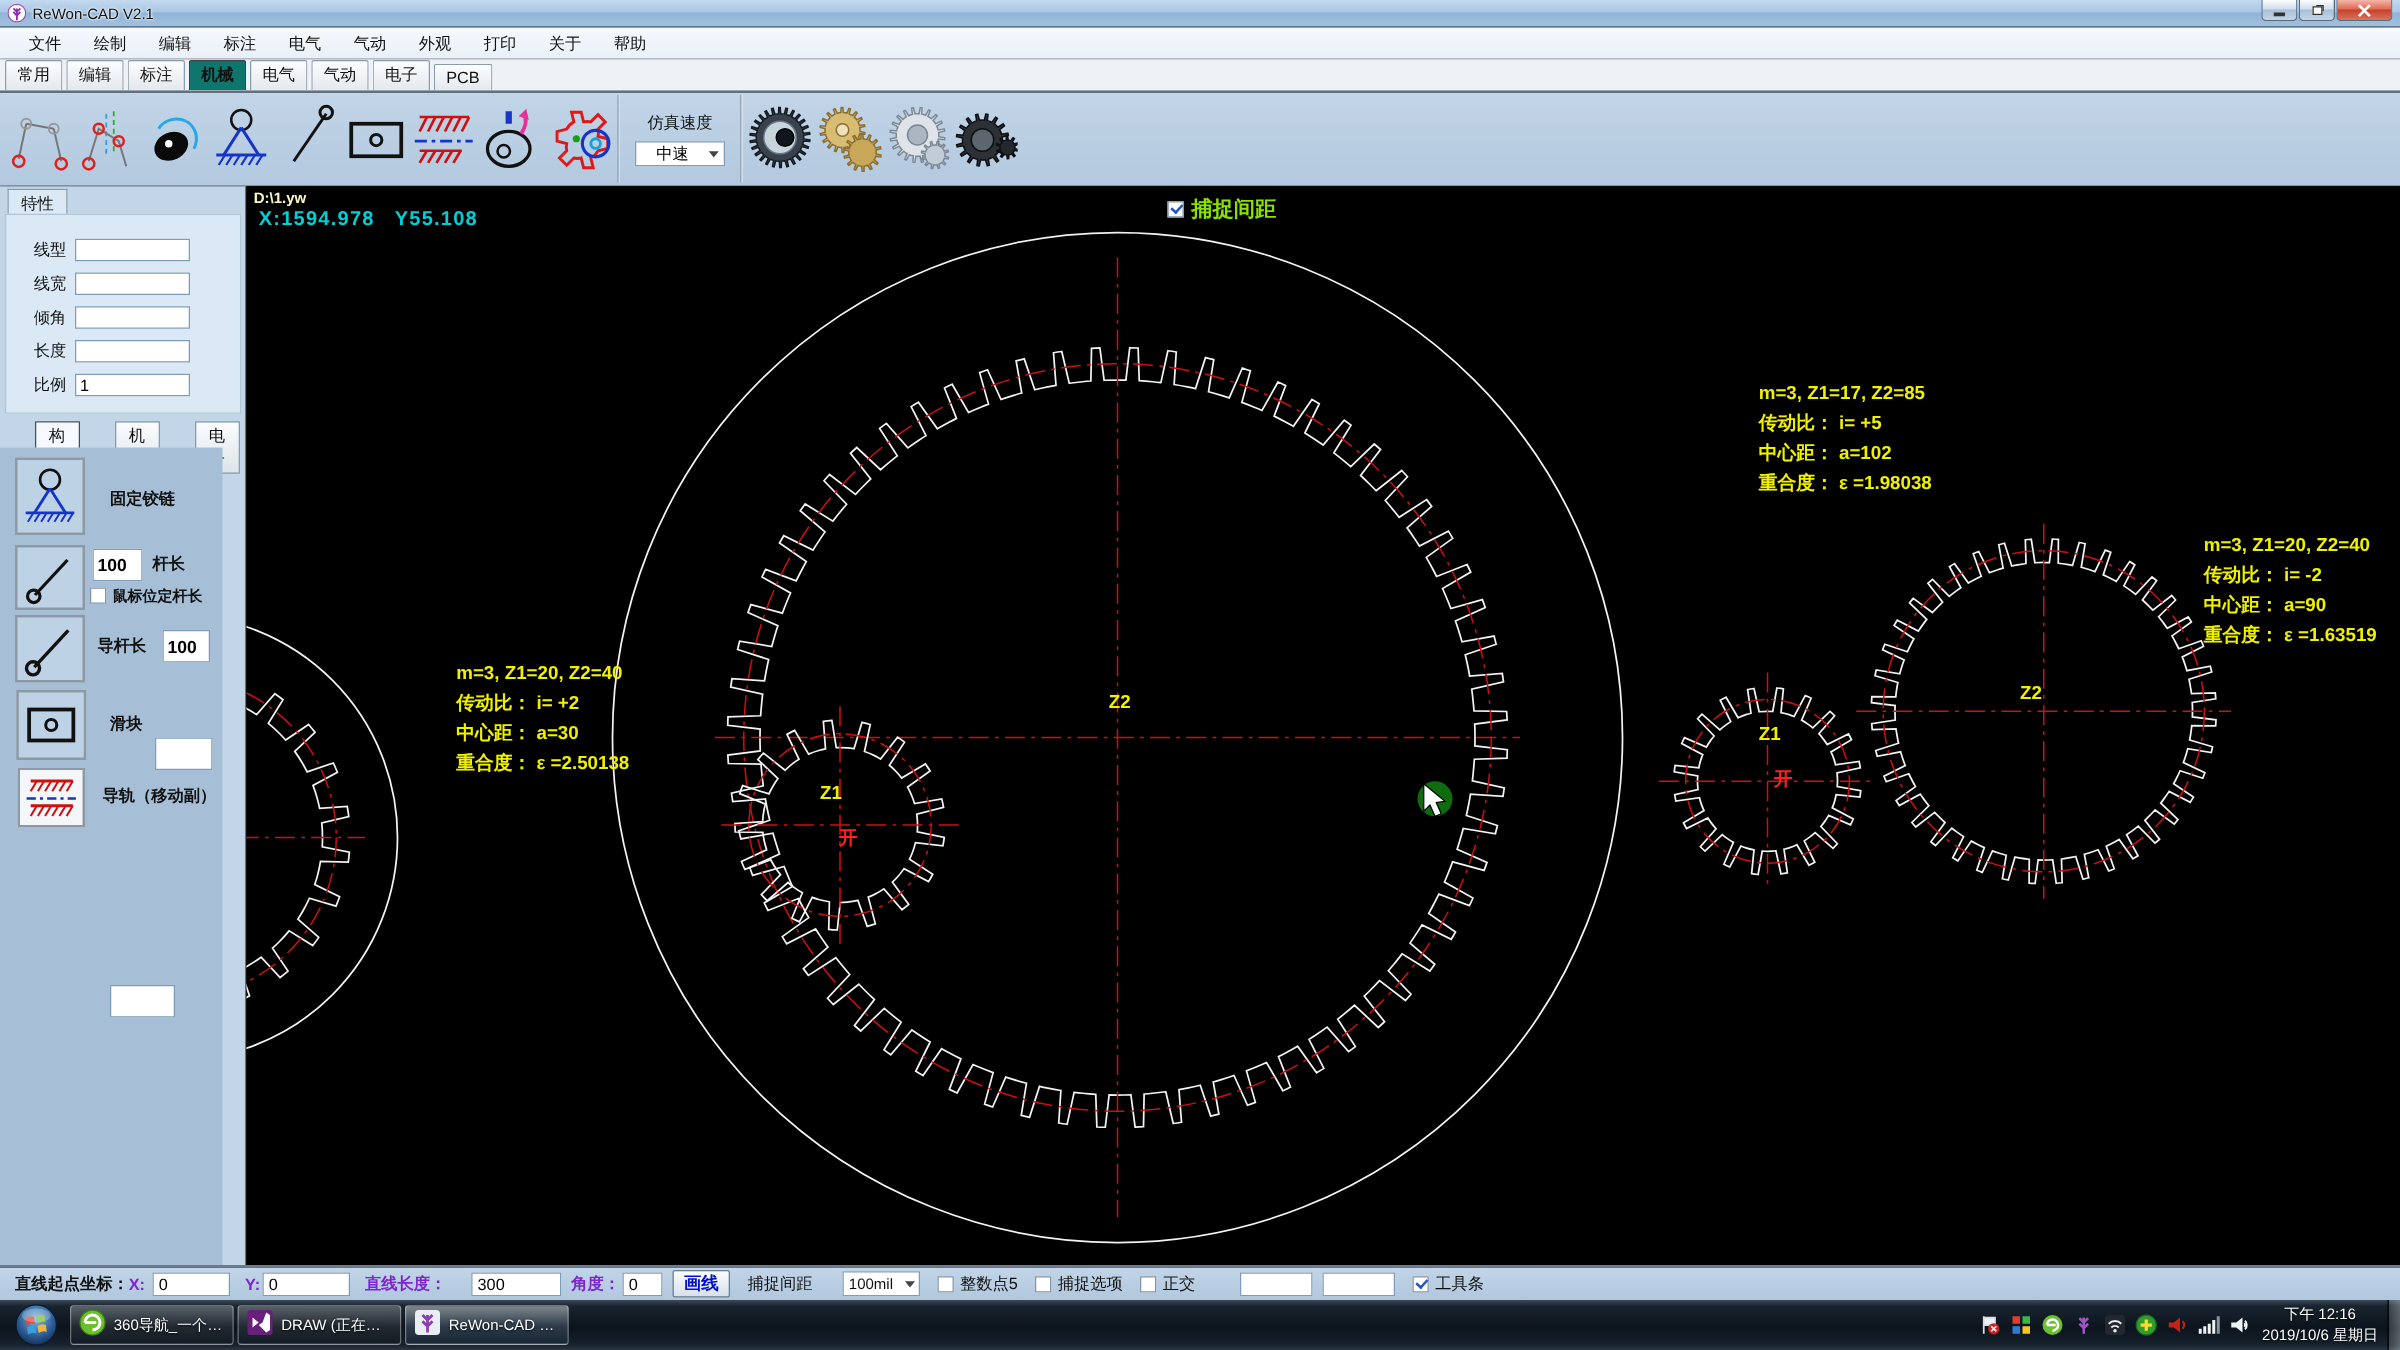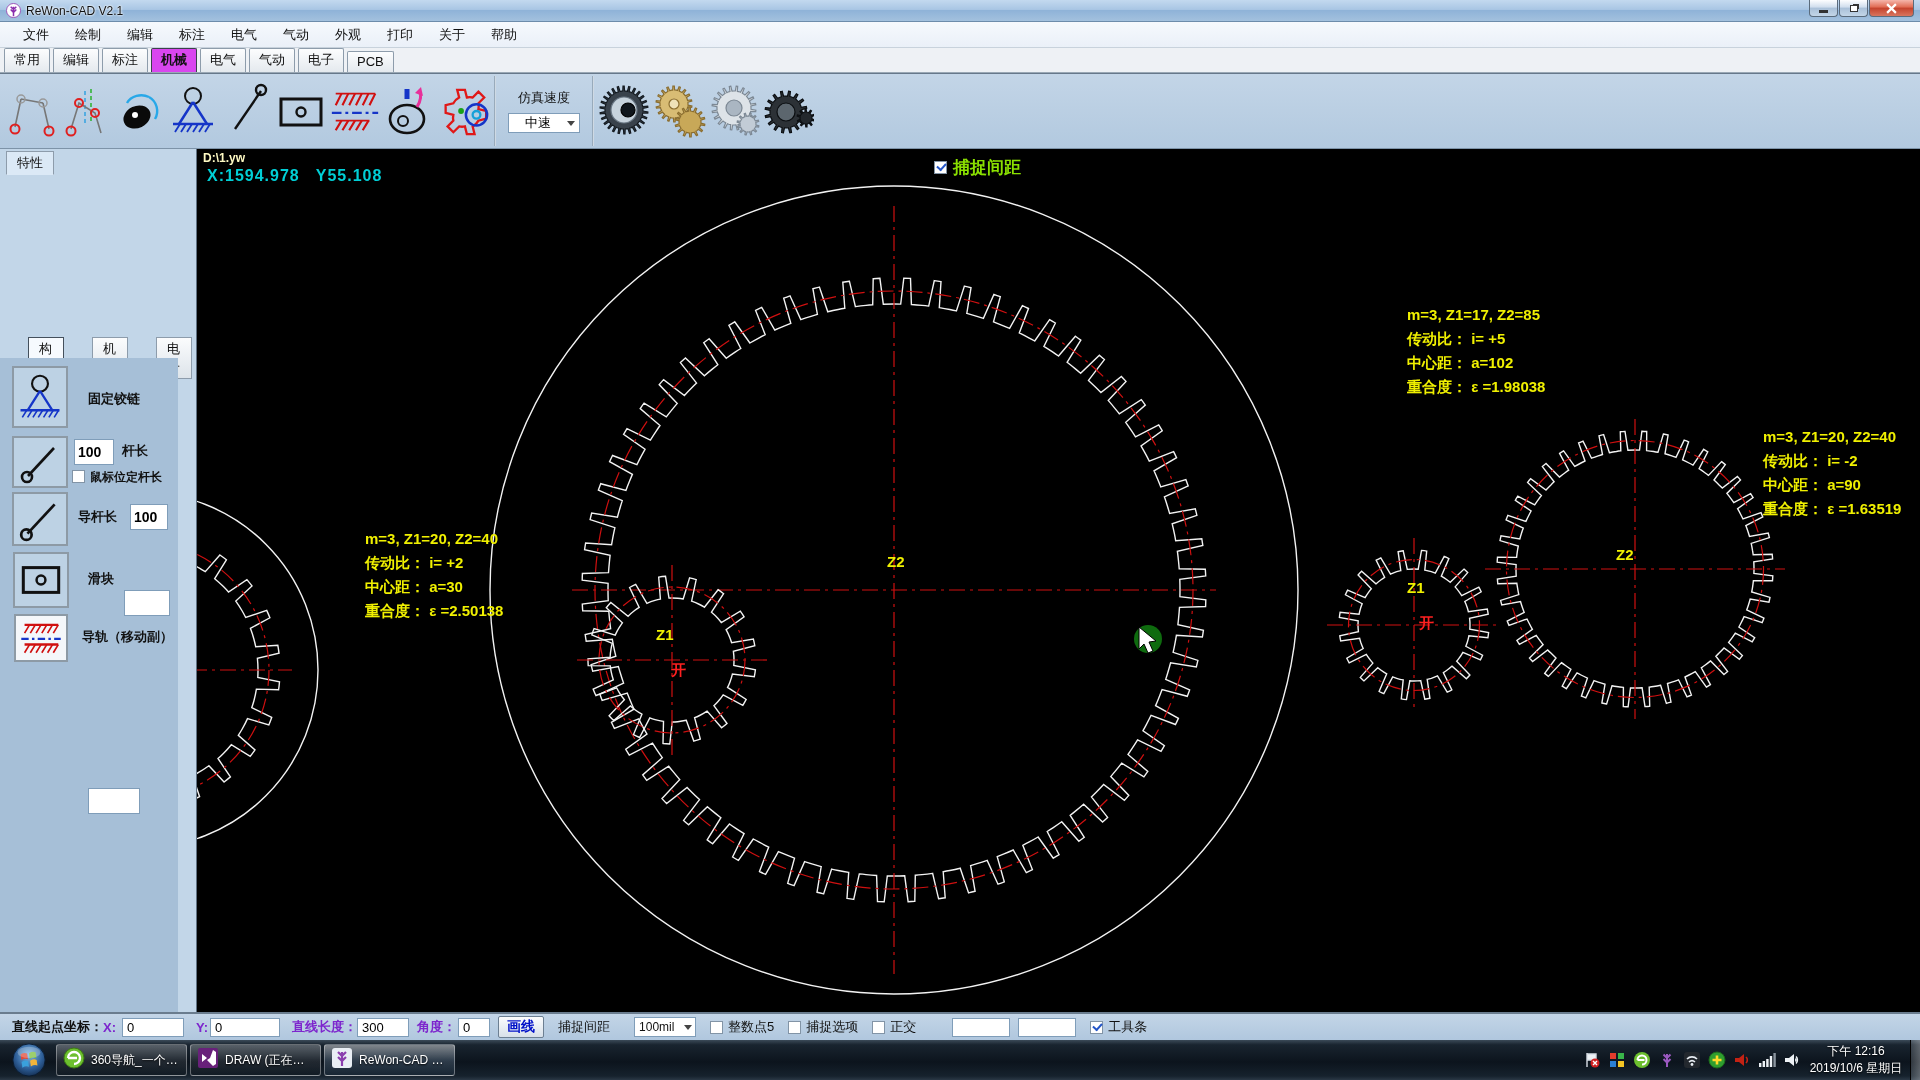--- a/index.html
+++ b/index.html
@@ -25,21 +25,21 @@
   .menubar { position:absolute; left:0; top:22px; width:100%; height:26px;
     background:linear-gradient(180deg,#f6f9fd,#eaf0f8); border-bottom:1px solid #c8d2dc;
     display:flex; align-items:center; padding-left:10px; }
   .menu-item { font-size:13px; color:#111; padding:3px 13px; cursor:default; }
 
   
   .tabrow { position:absolute; left:0; top:48px; width:100%; height:25px;
     background:#eef1f5; border-bottom:1px solid #9aa8b5; display:flex; align-items:flex-end; padding-left:4px; }
   .rtab { font-size:13px; padding:2px 9px 3px 9px; margin-right:3px; border:1px solid #8d9cab; border-bottom:none;
     background:linear-gradient(180deg,#fcfdfe,#e4e9ee); border-radius:2px 2px 0 0; color:#111; }
-  .rtab.active { background:#d946ef; border-color:#39414b; font-weight:bold; }
+  .rtab.active { background:#0f766e; border-color:#39414b; font-weight:bold; }
 
   
   .toolbar { position:absolute; left:0; top:73px; width:100%; height:76px;
     background:linear-gradient(180deg,#c3d5e7,#b2c9df); border-top:1px solid #66788a;
     border-bottom:1px solid #7d93a8; display:flex; align-items:center; padding-left:4px; }
   .tbtn { width:54px; height:68px; display:flex; align-items:center; justify-content:center; }
   .tsep { width:2px; height:70px; background:linear-gradient(90deg,#7e93a7,#e9f1f8); margin:0 4px; }
   .simblock { width:88px; height:70px; display:flex; flex-direction:column; align-items:center; justify-content:center; }
   .simlabel { font-size:13px; color:#111; margin-bottom:6px; }
   .dropdown { width:72px; height:20px; background:#fff; border:1px solid #7f9db9; display:flex;
@@ -284,20 +284,42 @@
         <svg class="gicon" width="58" height="62">
           <path d="M42.0,32.0 A16 16 0 0 1 41.9,33.5 L46.8,34.6 A21 21 0 0 1 46.5,36.4 L41.5,35.9 A16 16 0 0 1 40.8,38.1 A16 16 0 0 1 40.1,39.5 L44.2,42.4 A21 21 0 0 1 43.3,43.9 L38.9,41.5 A16 16 0 0 1 37.3,43.3 A16 16 0 0 1 36.2,44.3 L38.9,48.6 A21 21 0 0 1 37.4,49.6 L34.3,45.7 A16 16 0 0 1 32.1,46.8 A16 16 0 0 1 30.7,47.3 L31.5,52.3 A21 21 0 0 1 29.8,52.7 L28.4,47.8 A16 16 0 0 1 26.0,48.0 A16 16 0 0 1 24.5,47.9 L23.4,52.8 A21 21 0 0 1 21.6,52.5 L22.1,47.5 A16 16 0 0 1 19.9,46.8 A16 16 0 0 1 18.5,46.1 L15.6,50.2 A21 21 0 0 1 14.1,49.3 L16.5,44.9 A16 16 0 0 1 14.7,43.3 A16 16 0 0 1 13.7,42.2 L9.4,44.9 A21 21 0 0 1 8.4,43.4 L12.3,40.3 A16 16 0 0 1 11.2,38.1 A16 16 0 0 1 10.7,36.7 L5.7,37.5 A21 21 0 0 1 5.3,35.8 L10.2,34.4 A16 16 0 0 1 10.0,32.0 A16 16 0 0 1 10.1,30.5 L5.2,29.4 A21 21 0 0 1 5.5,27.6 L10.5,28.1 A16 16 0 0 1 11.2,25.9 A16 16 0 0 1 11.9,24.5 L7.8,21.6 A21 21 0 0 1 8.7,20.1 L13.1,22.5 A16 16 0 0 1 14.7,20.7 A16 16 0 0 1 15.8,19.7 L13.1,15.4 A21 21 0 0 1 14.6,14.4 L17.7,18.3 A16 16 0 0 1 19.9,17.2 A16 16 0 0 1 21.3,16.7 L20.5,11.7 A21 21 0 0 1 22.2,11.3 L23.6,16.2 A16 16 0 0 1 26.0,16.0 A16 16 0 0 1 27.5,16.1 L28.6,11.2 A21 21 0 0 1 30.4,11.5 L29.9,16.5 A16 16 0 0 1 32.1,17.2 A16 16 0 0 1 33.5,17.9 L36.4,13.8 A21 21 0 0 1 37.9,14.7 L35.5,19.1 A16 16 0 0 1 37.3,20.7 A16 16 0 0 1 38.3,21.8 L42.6,19.1 A21 21 0 0 1 43.6,20.6 L39.7,23.7 A16 16 0 0 1 40.8,25.9 A16 16 0 0 1 41.3,27.3 L46.3,26.5 A21 21 0 0 1 46.7,28.2 L41.8,29.6 A16 16 0 0 1 42.0,32.0 Z" fill="#2c3136" stroke="#0c0f12" stroke-width="1.2"></path>
           <circle cx="26" cy="32" r="9" fill="#5c666e" stroke="#0c0f12" stroke-width="1.2"></circle>
           <path d="M52.0,38.0 A6 6 0 0 1 51.9,38.9 L54.8,39.8 A9 9 0 0 1 54.5,41.0 L51.6,40.3 A6 6 0 0 1 50.9,41.5 A6 6 0 0 1 50.3,42.2 L52.1,44.6 A9 9 0 0 1 51.1,45.4 L49.2,43.1 A6 6 0 0 1 47.9,43.7 A6 6 0 0 1 47.0,43.9 L47.0,46.9 A9 9 0 0 1 45.8,47.0 L45.5,44.0 A6 6 0 0 1 44.1,43.7 A6 6 0 0 1 43.3,43.4 L41.6,45.8 A9 9 0 0 1 40.5,45.1 L42.1,42.6 A6 6 0 0 1 41.1,41.5 A6 6 0 0 1 40.7,40.8 L37.8,41.7 A9 9 0 0 1 37.4,40.6 L40.2,39.4 A6 6 0 0 1 40.0,38.0 A6 6 0 0 1 40.1,37.1 L37.2,36.2 A9 9 0 0 1 37.5,35.0 L40.4,35.7 A6 6 0 0 1 41.1,34.5 A6 6 0 0 1 41.7,33.8 L39.9,31.4 A9 9 0 0 1 40.9,30.6 L42.8,32.9 A6 6 0 0 1 44.1,32.3 A6 6 0 0 1 45.0,32.1 L45.0,29.1 A9 9 0 0 1 46.2,29.0 L46.5,32.0 A6 6 0 0 1 47.9,32.3 A6 6 0 0 1 48.7,32.6 L50.4,30.2 A9 9 0 0 1 51.5,30.9 L49.9,33.4 A6 6 0 0 1 50.9,34.5 A6 6 0 0 1 51.3,35.2 L54.2,34.3 A9 9 0 0 1 54.6,35.4 L51.8,36.6 A6 6 0 0 1 52.0,38.0 Z" fill="#23282d" stroke="#0c0f12" stroke-width="1.2"></path>
         </svg>
       </div>
   </div>
 
   <div class="sidebar">
     <div class="prop-tab">特性</div>
+    <div class="prop-area">
+      <div class="prow" style="top:18px">
+          <label>线型</label>
+          <input value="" style="">
+        </div>
+      <div class="prow" style="top:45px">
+          <label>线宽</label>
+          <input value="" style="">
+        </div>
+      <div class="prow" style="top:72px">
+          <label>倾角</label>
+          <input value="" style="">
+        </div>
+      <div class="prow" style="top:99px">
+          <label>长度</label>
+          <input value="" style="">
+        </div>
+      <div class="prow" style="top:126px">
+          <label>比例</label>
+          <input value="1" style="">
+        </div>
+    </div>
     <div class="ctabs" id="ctabs">
         <span class="ctab active">构件</span>
         <span class="ctab">机构</span>
         <span class="ctab">电子</span>
       </div>
     <div class="comp-area">
 
       <div class="ibox" style="left:12px; top:8px; width:56px; height:62px;">
         <svg width="46" height="52" viewBox="0 0 52 58">
           <circle cx="26" cy="14" r="9" fill="none" stroke="#111" stroke-width="2.4"></circle>
@@ -413,21 +435,21 @@
       </div>
   </div>
 
   <div class="statusbar">
     <span class="blk" style="margin-left:12px;">直线起点坐标：</span>
     <span class="purple">X:</span>
     <input style="width: 62px; margin-left: 6px;" value="0">
     <span class="purple" style="margin-left:12px;">Y:</span>
     <input style="width: 70px; margin-left: 2px;" value="0">
     <span class="purple" style="margin-left:12px;">直线长度：</span>
-    <input style="width: 52px; margin-left: 0;" value="300">
+    <input style="width: 72px; margin-left: 20px;" value="300">
     <span class="purple" style="margin-left:8px;">角度：</span>
     <input style="width: 32px; margin-left: 2px;" value="0">
     <div class="sbtn" style="margin-left:8px;">画线</div>
     <span style="margin-left:14px;">捕捉间距</span>
     <div class="sb-dd" style="margin-left:24px;">
       <span>100mil</span>
       <span class="arr"></span>
     </div>
     <span class="sb-gap">
         <span class="cb"></span>

